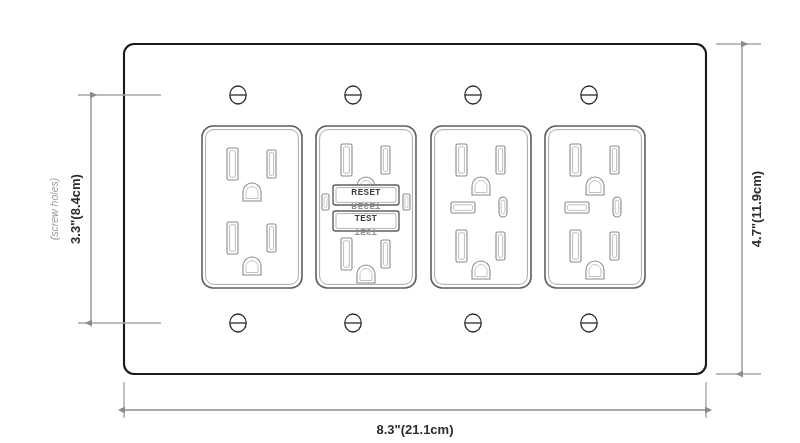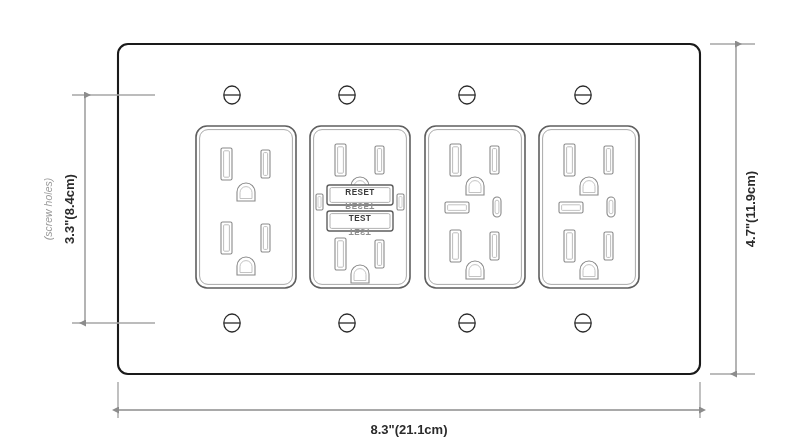--- a/index.html
+++ b/index.html
@@ -1,21 +1,21 @@
 <!DOCTYPE html>
 <html><head>
 <meta charset="utf-8">
 <style>
   html,body{margin:0;padding:0;}
   body{
     width:800px;height:443px;background:#ffffff;
     font-family:"Liberation Sans",sans-serif;
     overflow:hidden;position:relative;
   }
-  #stage{position:absolute;left:10px;top:0;width:660px;height:443px;}
+  #stage{position:absolute;left:16px;top:0;width:660px;height:443px;}
   svg{display:block;}
   .dimtxt{
     font-family:"Liberation Sans",sans-serif;
     font-weight:bold;font-size:13px;fill:#2b2b2b;
   }
   .screwtxt{
     font-family:"Liberation Sans",sans-serif;
     font-style:italic;font-size:10.5px;fill:#9a9a9a;
   }
 </style>

